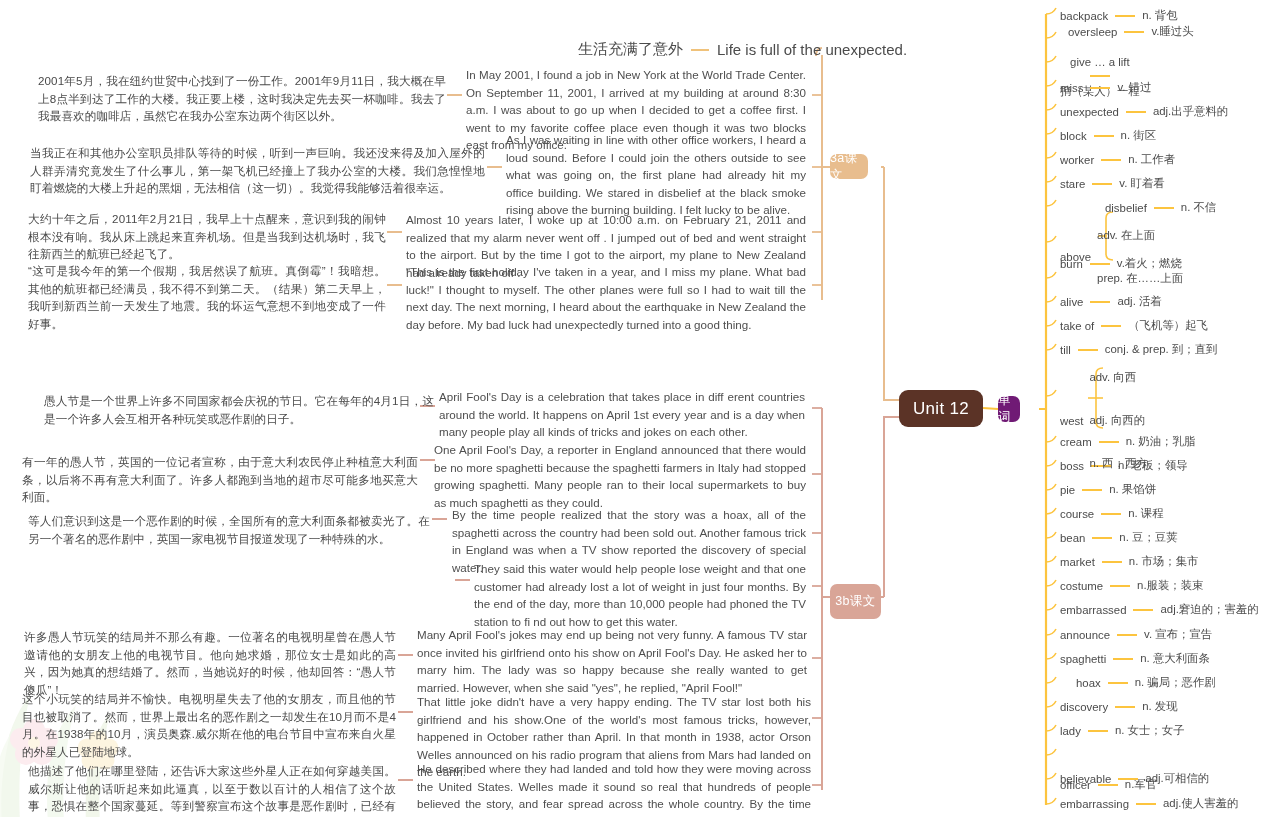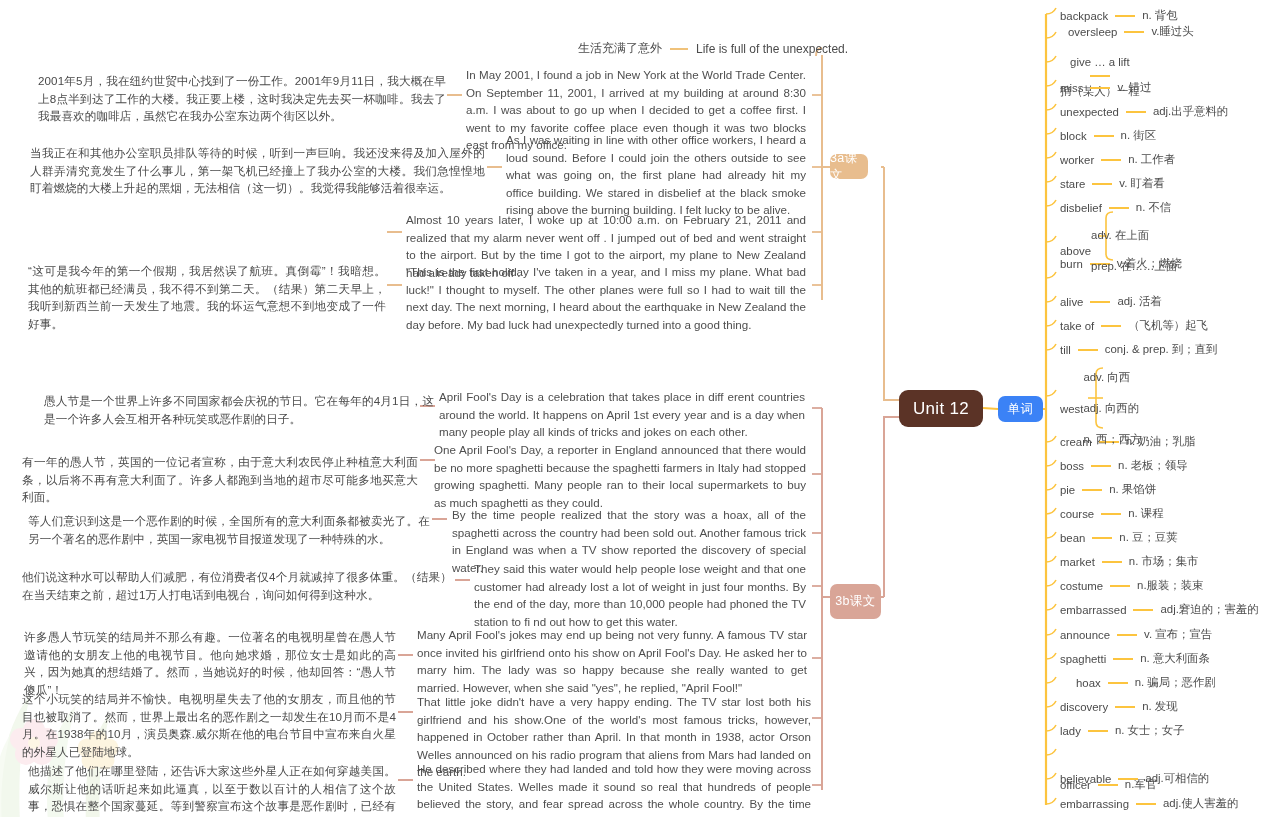--- a/index.html
+++ b/index.html
@@ -47,42 +47,42 @@
 
   
   .chip {
     position: absolute;
     border-radius: 7px;
     color: #ffffff;
     font-size: 12.5px;
     display: flex; align-items: center; justify-content: center;
     letter-spacing: .4px;
   }
-  .chip-word   { left: 998px; top: 396px; width: 45px; height: 26px; background: #3b82f6; justify-content: center; }
+  .chip-word   { left: 998px; top: 396px; width: 22px; height: 26px; background: #701a75; justify-content: center; }
   .chip-3a     { left: 830px; top: 154px; width: 38px; height: 25px; background: #e8bd8e; }
   .chip-3b     { left: 830px; top: 584px; width: 51px; height: 35px; background: #d9a597; }
 
   
   .para {
     position: absolute;
     color: #4b4b4b;
     font-size: 11.6px;
     line-height: 1.52;
     text-align: justify;
   }
   .para.cn { color: #4a4a4a; letter-spacing: .1px; }
   .para.en { color: #4e4e4e; }
 
   
   .theme-row {
     position: absolute;
     left: 578px; top: 40px;
     display: flex; align-items: center;
     gap: 8px;
-    font-size: 12px;
+    font-size: 15px;
     color: #4b4b4b;
     white-space: nowrap;
   }
   .dash {
     display: inline-block;
     width: 18px; height: 2px;
     background: #f0c27a;
     flex: 0 0 auto;
   }
 
@@ -114,21 +114,22 @@
   
   .vocab-multi {
     position: absolute;
     left: 14px;
     display: flex; align-items: center;
     font-size: 11.4px;
     color: #4b4b4b;
   }
   .vocab-multi .senses {
     display: flex; flex-direction: column;
-    gap: 16px;
+    gap: 28px;
+    margin-left: 6px;
   }
   .vocab-multi .sense {
     display: flex; align-items: center; gap: 6px;
     white-space: nowrap;
   }
 </style>
 </head>
 <body>
 
 <div id="canvas">
@@ -269,31 +270,31 @@
   </div>
 
   <div class="theme-row">
     <span>生活充满了意外</span>
     <span class="dash"></span>
     <span>Life is full of the unexpected.</span>
   </div>
 
   <div class="para cn" style="left:38px; top:72px; width:408px;">2001年5月，我在纽约世贸中心找到了一份工作。2001年9月11日，我大概在早上8点半到达了工作的大楼。我正要上楼，这时我决定先去买一杯咖啡。我去了我最喜欢的咖啡店，虽然它在我办公室东边两个街区以外。</div>
   <div class="para cn" style="left:30px; top:144px; width:455px;">当我正在和其他办公室职员排队等待的时候，听到一声巨响。我还没来得及加入屋外的人群弄清究竟发生了什么事儿，第一架飞机已经撞上了我办公室的大楼。我们急惶惶地盯着燃烧的大楼上升起的黑烟，无法相信（这一切）。我觉得我能够活着很幸运。</div>
+  <div class="para cn" style="left:28px; top:210px; width:358px;">大约十年之后，2011年2月21日，我早上十点醒来，意识到我的闹钟根本没有响。我从床上跳起来直奔机场。但是当我到达机场时，我飞往新西兰的航班已经起飞了。</div>
   <div class="para cn" style="left:28px; top:262px; width:358px;">“这可是我今年的第一个假期，我居然误了航班。真倒霉”！我暗想。其他的航班都已经满员，我不得不到第二天。（结果）第二天早上，我听到新西兰前一天发生了地震。我的坏运气意想不到地变成了一件好事。</div>
 
   <div class="para en" style="left:466px; top:66px; width:340px;">In May 2001, I found a job in New York at the World Trade Center. On September 11, 2001, I arrived at my building at around 8:30 a.m. I was about to go up when I decided to get a coffee first. I went to my favorite coffee place even though it was two blocks east from my office.</div>
   <div class="para en" style="left:506px; top:131px; width:300px;">As I was waiting in line with other office workers, I heard a loud sound. Before I could join the others outside to see what was going on, the first plane had already hit my office building. We stared in disbelief at the black smoke rising above the burning building. I felt lucky to be alive.</div>
   <div class="para en" style="left:406px; top:211px; width:400px;">Almost 10 years later, I woke up at 10:00 a.m. on February 21, 2011 and realized that my alarm never went off . I jumped out of bed and went straight to the airport. But by the time I got to the airport, my plane to New Zealand had already taken off .</div>
   <div class="para en" style="left:406px; top:263px; width:400px;">"This is the first holiday I've taken in a year, and I miss my plane. What bad luck!" I thought to myself. The other planes were full so I had to wait till the next day. The next morning, I heard about the earthquake in New Zealand the day before. My bad luck had unexpectedly turned into a good thing.</div>
 
   <div class="para cn" style="left:44px; top:392px; width:390px;">愚人节是一个世界上许多不同国家都会庆祝的节日。它在每年的4月1日，这是一个许多人会互相开各种玩笑或恶作剧的日子。</div>
   <div class="para cn" style="left:22px; top:453px; width:396px;">有一年的愚人节，英国的一位记者宣称，由于意大利农民停止种植意大利面条，以后将不再有意大利面了。许多人都跑到当地的超市尽可能多地买意大利面。</div>
   <div class="para cn" style="left:28px; top:512px; width:402px;">等人们意识到这是一个恶作剧的时候，全国所有的意大利面条都被卖光了。在另一个著名的恶作剧中，英国一家电视节目报道发现了一种特殊的水。</div>
-  <div class="para cn" style="left:22px; top:568px; width:430px;">他们说这种水可以帮助人们减肥，有位消费者仅4个月就减掉了很多体重。（结果）在当天结束之前，超过1万人打电话到电视台，询问如何得到这种水。</div>
   <div class="para cn" style="left:24px; top:628px; width:372px;">许多愚人节玩笑的结局并不那么有趣。一位著名的电视明星曾在愚人节邀请他的女朋友上他的电视节目。他向她求婚，那位女士是如此的高兴，因为她真的想结婚了。然而，当她说好的时候，他却回答：“愚人节傻瓜”！</div>
   <div class="para cn" style="left:22px; top:690px; width:374px;">这个小玩笑的结局并不愉快。电视明星失去了他的女朋友，而且他的节目也被取消了。然而，世界上最出名的恶作剧之一却发生在10月而不是4月。在1938年的10月，演员奥森.威尔斯在他的电台节目中宣布来自火星的外星人已登陆地球。</div>
   <div class="para cn" style="left:28px; top:762px; width:368px;">他描述了他们在哪里登陆，还告诉大家这些外星人正在如何穿越美国。威尔斯让他的话听起来如此逼真，以至于数以百计的人相信了这个故事，恐惧在整个国家蔓延。等到警察宣布这个故事是恶作剧时，已经有数以千计的人离开了他们的家园。</div>
 
   <div class="para en" style="left:439px; top:388px; width:366px;">April Fool's Day is a celebration that takes place in diff erent countries around the world. It happens on April 1st every year and is a day when many people play all kinds of tricks and jokes on each other.</div>
   <div class="para en" style="left:434px; top:441px; width:372px;">One April Fool's Day, a reporter in England announced that there would be no more spaghetti because the spaghetti farmers in Italy had stopped growing spaghetti. Many people ran to their local supermarkets to buy as much spaghetti as they could.</div>
   <div class="para en" style="left:452px; top:506px; width:354px;">By the time people realized that the story was a hoax, all of the spaghetti across the country had been sold out. Another famous trick in England was when a TV show reported the discovery of special water.</div>
   <div class="para en" style="left:474px; top:560px; width:332px;">They said this water would help people lose weight and that one customer had already lost a lot of weight in just four months. By the end of the day, more than 10,000 people had phoned the TV station to fi nd out how to get this water.</div>
   <div class="para en" style="left:417px; top:626px; width:390px;">Many April Fool's jokes may end up being not very funny. A famous TV star once invited his girlfriend onto his show on April Fool's Day. He asked her to marry him. The lady was so happy because she really wanted to get married. However, when she said "yes", he replied, "April Fool!"</div>
   <div class="para en" style="left:417px; top:693px; width:394px;">That little joke didn't have a very happy ending. The TV star lost both his girlfriend and his show.One of the world's most famous tricks, however, happened in October rather than April. In that month in 1938, actor Orson Welles announced on his radio program that aliens from Mars had landed on the earth.</div>
@@ -333,21 +334,21 @@
       <div class="vocab-item" style="top: 152px;">
         <span class="vocab-word">worker</span>
         <span class="vdash"></span>
         <span class="vocab-def">n. 工作者</span>
       </div>
       <div class="vocab-item" style="top: 176px;">
         <span class="vocab-word">stare</span>
         <span class="vdash"></span>
         <span class="vocab-def">v. 盯着看</span>
       </div>
-      <div class="vocab-item" style="top: 200px;">
+      <div class="vocab-item" style="top: 200px; margin-left: 45px;">
         <span class="vocab-word">disbelief</span>
         <span class="vdash"></span>
         <span class="vocab-def">n. 不信</span>
       </div>
       <div class="vocab-item" style="top: 256px; justify-content: space-between;">
         <span class="vocab-word">burn</span>
         <span class="vdash"></span>
         <span class="vocab-def">v.着火；燃烧</span>
       </div>
       <div class="vocab-item" style="top: 294px;">

